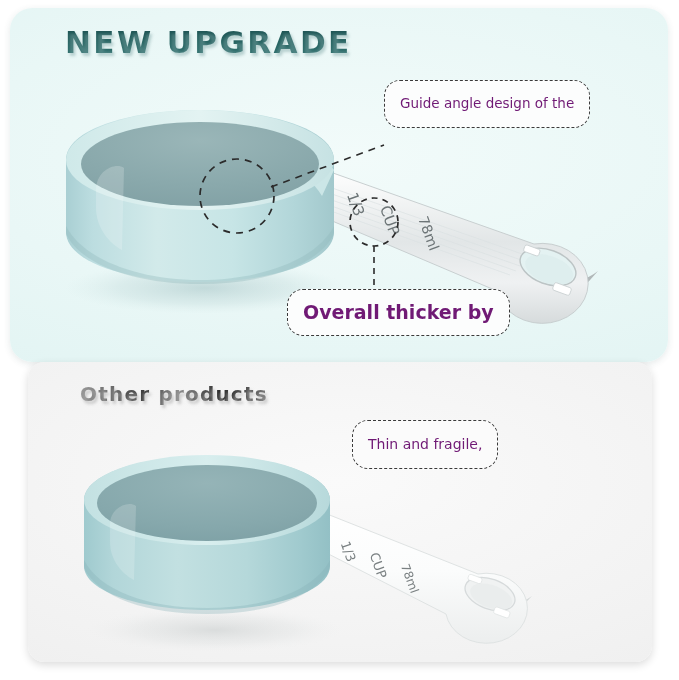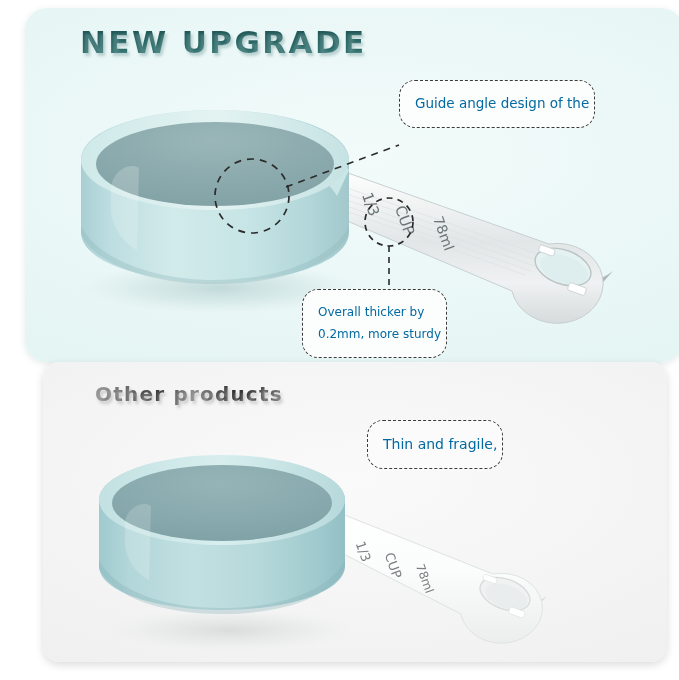--- a/index.html
+++ b/index.html
@@ -2,21 +2,21 @@
 <html><head>
 <meta charset="utf-8">
 <style>
   * { margin:0; padding:0; box-sizing:border-box; }
   html,body{
     width:679px; height:680px;
     background:#ffffff;
     font-family:"Liberation Sans", sans-serif;
     overflow:hidden;
   }
-  #stage{ position:relative; width:574px; height:680px; background:#fff;margin-left:15px; }
+  #stage{ position:relative; width:574px; height:680px; background:#fff; }
 
   
   .panel{ position:absolute; }
 
   #panel-new{
     left:10px; top:8px; width:658px; height:354px;
     background:
       radial-gradient(120% 95% at 52% 42%, #f2fbfa 0%, #e9f7f6 48%, #ddf2f1 100%);
     border-radius:22px;
     box-shadow:0 2px 7px rgba(40,70,70,.12);
@@ -50,29 +50,29 @@
     text-shadow:2px 3px 3px rgba(170,170,170,.55);
     white-space:nowrap;
   }
 
   
   .callout{
     position:absolute;
     border:1.6px dashed #3a3a3a;
     border-radius:16px;
     background:#fcfdfd;
-    padding:11px 5px 12px 15px;
-    color:#0369a1;
+    padding:11px 15px 12px 15px;
+    color:#701a75;
     font-family:"DejaVu Sans", sans-serif;
     font-size:13.5px;
     line-height:23px;
     white-space:nowrap;
   }
   #callout-guide{ left:384px; top:80px; }
-  #callout-thick{ left:287px; top:289px; font-size:12px; line-height:22px; }
+  #callout-thick{ left:287px; top:289px; font-size:19px; line-height:22px;font-weight:bold; }
   #callout-thin { left:352px; top:420px; font-size:14px; line-height:24px;
                   background:#fbfbfb; }
   .callout .ln{ display:block; }
 
   
   #art{ position:absolute; left:0; top:0; width:679px; height:680px; }
 </style>
 </head>
 <body>
 
@@ -269,20 +269,19 @@
 
     <path d="M357,487 L340,505" fill="none" stroke="#2b2b2b" stroke-width="1.5" stroke-dasharray="6 5" opacity="0"></path>
   </svg>
 
   <div class="callout" id="callout-guide">
     <span class="ln">Guide angle design of the</span>
   </div>
 
   <div class="callout" id="callout-thick">
     <span class="ln">Overall thicker by</span>
-    <span class="ln">0.2mm, more sturdy</span>
   </div>
 
   <div class="callout" id="callout-thin">
     <span class="ln">Thin and fragile,</span>
   </div>
 
 </div>
 
 </body></html>

